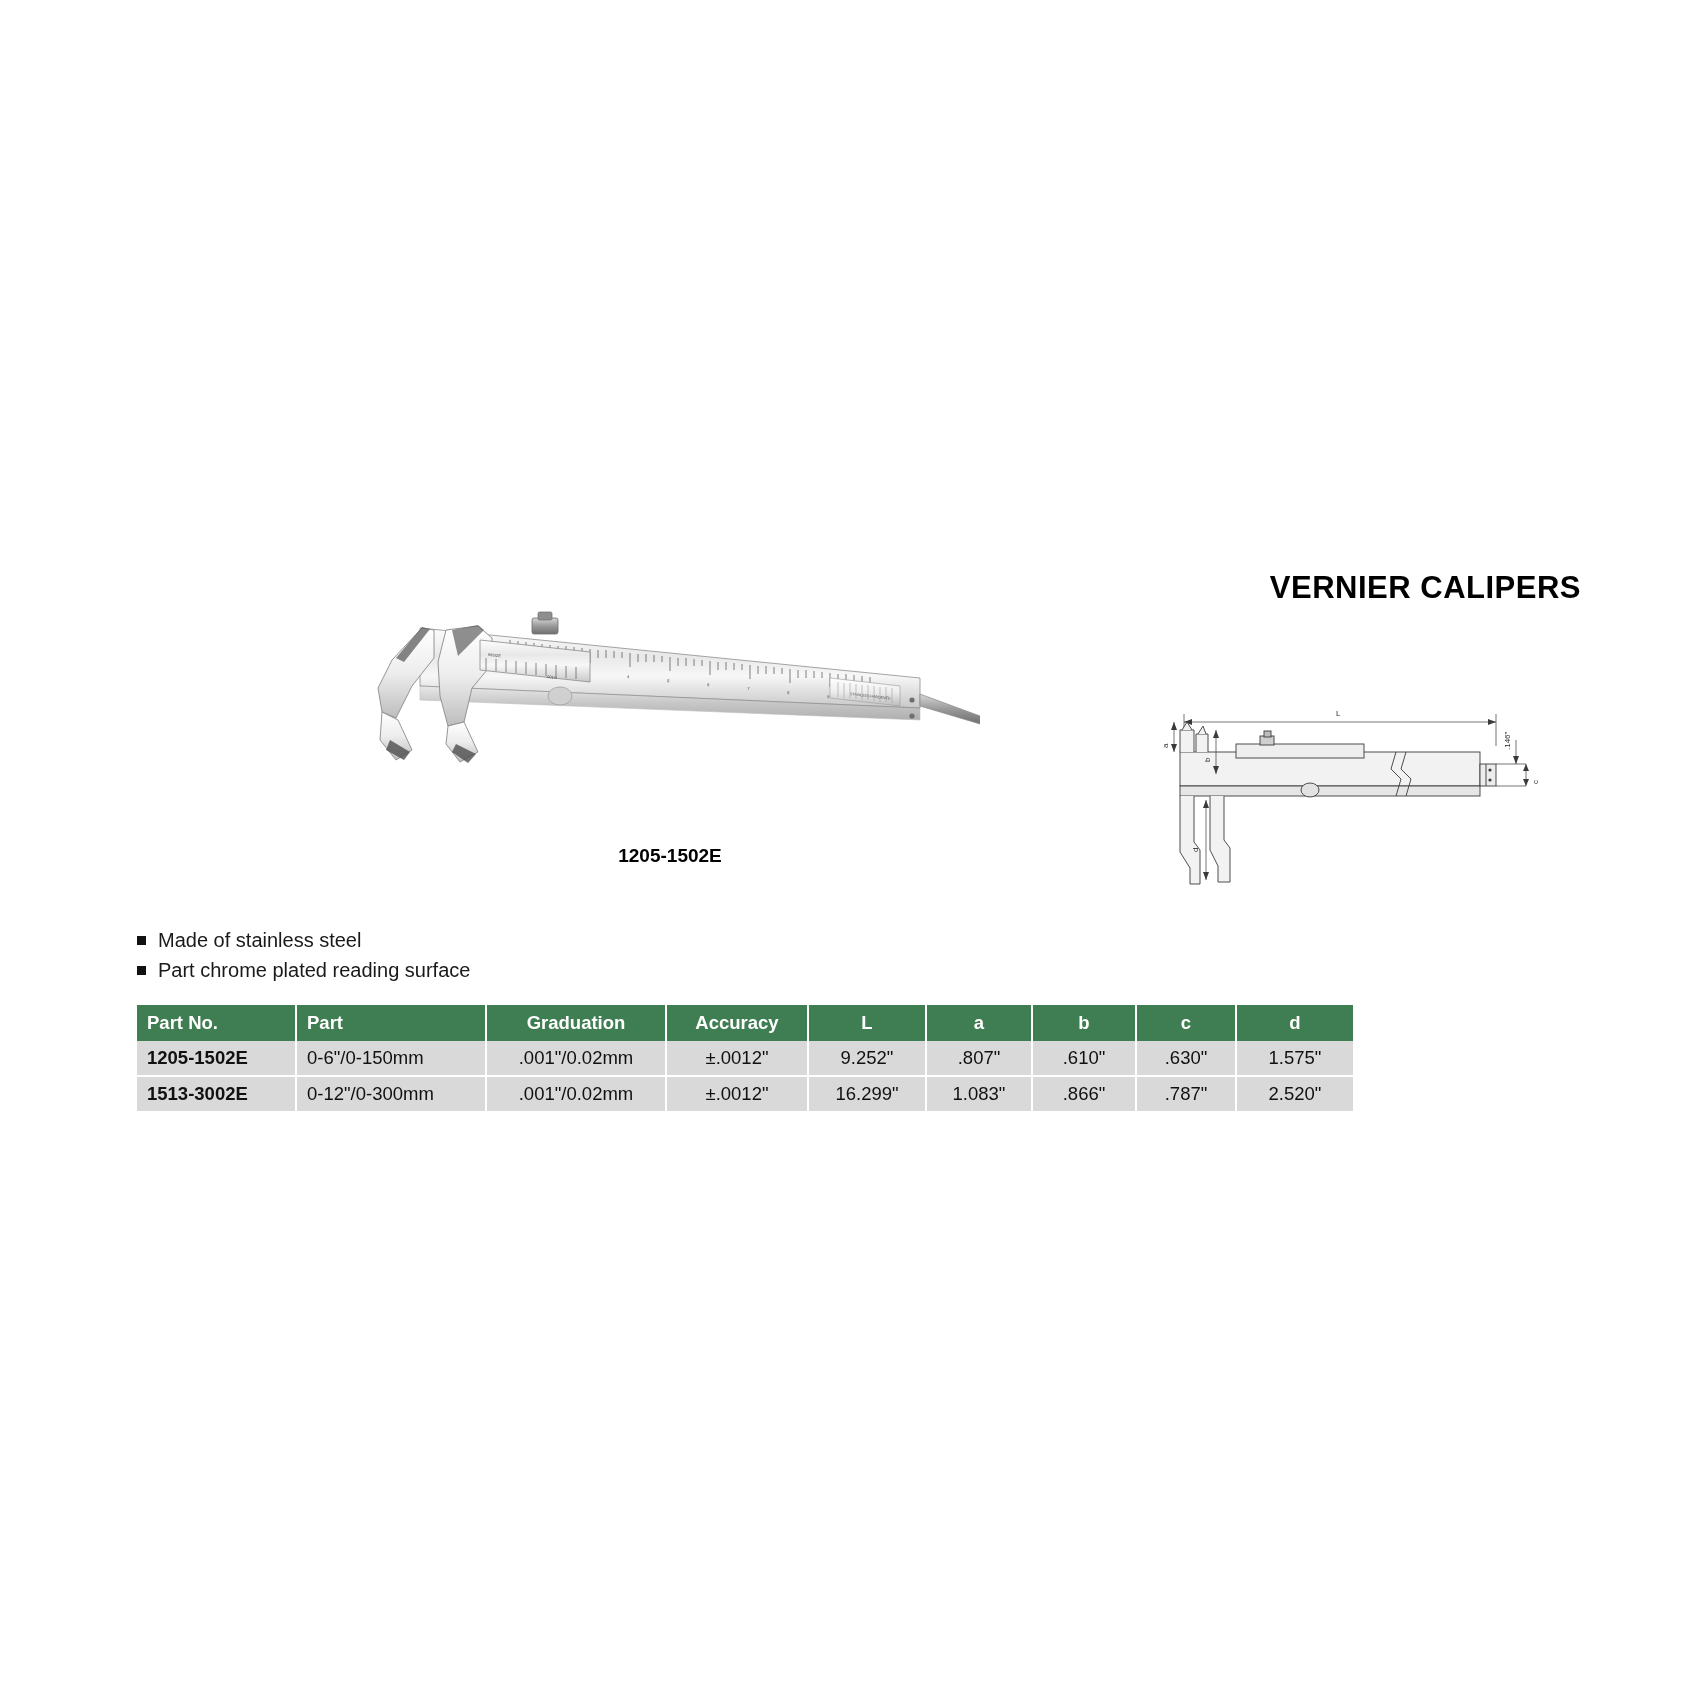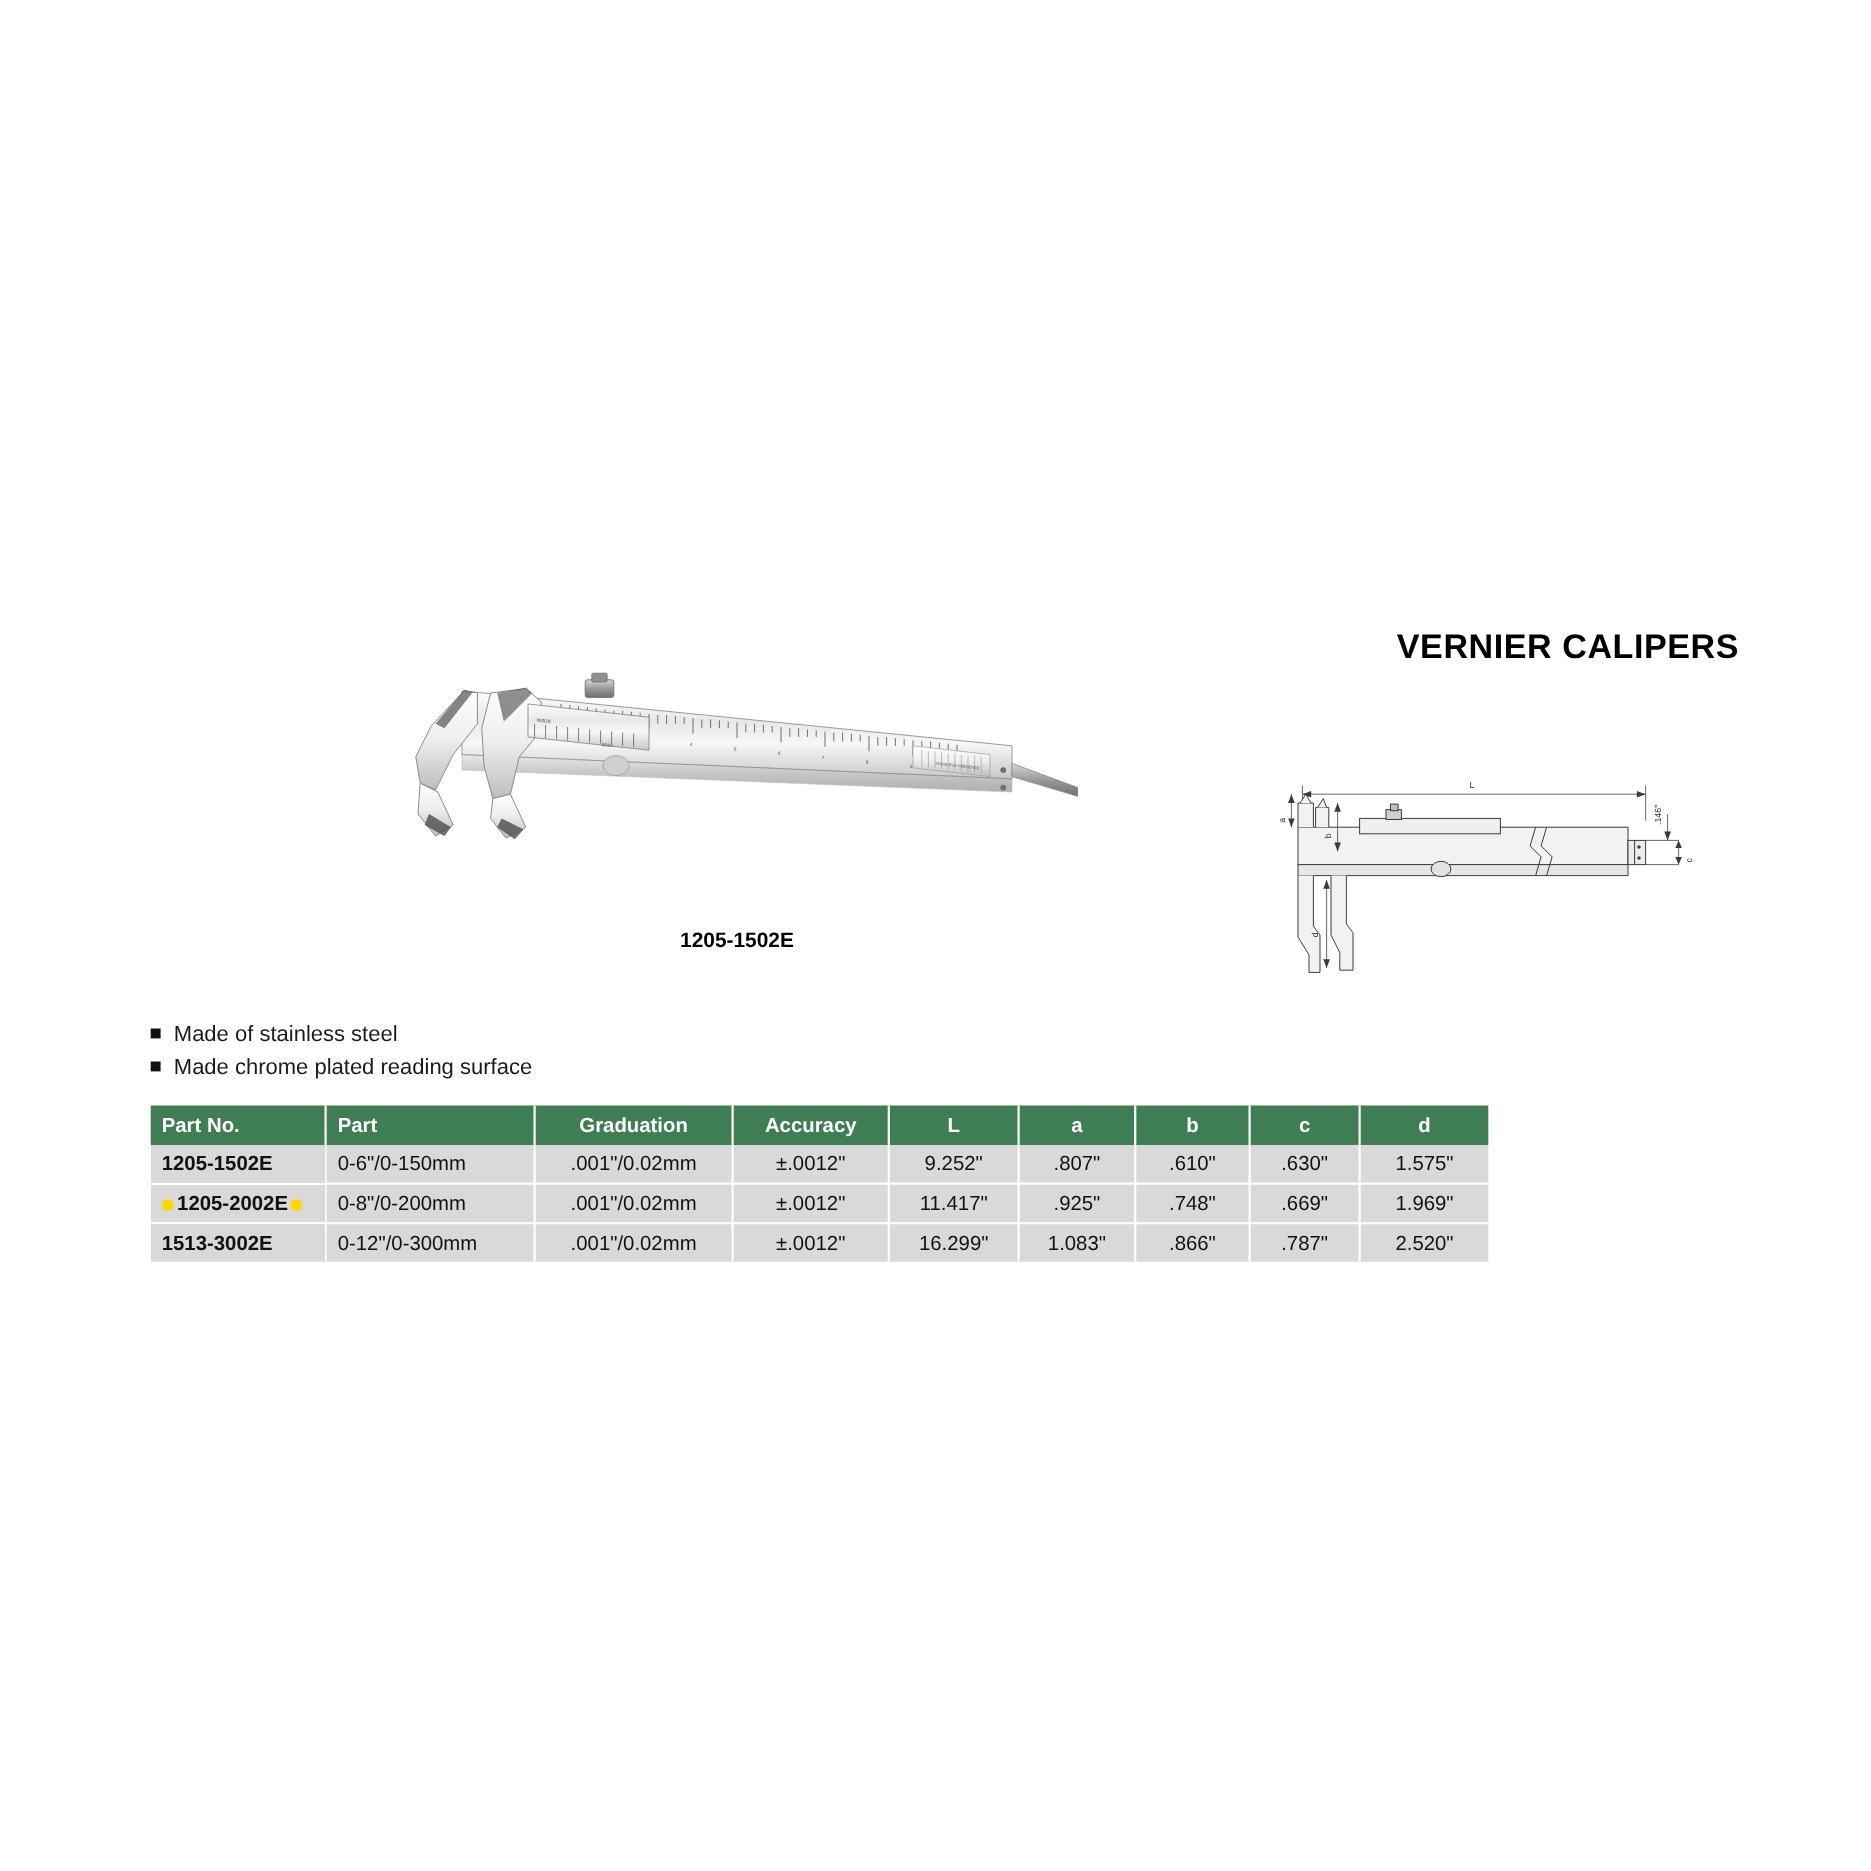--- a/index.html
+++ b/index.html
@@ -365,21 +365,21 @@
   </svg>
 </div>
 
 <div class="features">
   <div class="bullet-row">
     <span class="sq"></span>
     <span>Made of stainless steel</span>
   </div>
   <div class="bullet-row">
     <span class="sq"></span>
-    <span>Made chrome plated reading surface</span>
+    <span>Part chrome plated reading surface</span>
   </div>
 </div>
 
 <table class="spec-table">
   <thead>
     <tr>
       <th class="left c-part">Part No.</th>
       <th class="left c-range">Part</th>
       <th class="c-grad">Graduation</th>
       <th class="c-acc">Accuracy</th>
@@ -397,33 +397,20 @@
       <td class="range">0-6"/0-150mm</td>
       <td class="grad">.001"/0.02mm</td>
       <td>±.0012"</td>
       <td>9.252"</td>
       <td>.807"</td>
       <td>.610"</td>
       <td>.630"</td>
       <td>1.575"</td>
     </tr>
 
-    <tr>
-      <td class="partno">
-        <span class="dot dot-left"></span><span>1205-2002E</span><span class="dot dot-right"></span>
-      </td>
-      <td class="range">0-8"/0-200mm</td>
-      <td class="grad">.001"/0.02mm</td>
-      <td>±.0012"</td>
-      <td>11.417"</td>
-      <td>.925"</td>
-      <td>.748"</td>
-      <td>.669"</td>
-      <td>1.969"</td>
-    </tr>
 
     <tr>
       <td class="partno">1513-3002E</td>
       <td class="range">0-12"/0-300mm</td>
       <td class="grad">.001"/0.02mm</td>
       <td>±.0012"</td>
       <td>16.299"</td>
       <td>1.083"</td>
       <td>.866"</td>
       <td>.787"</td>

